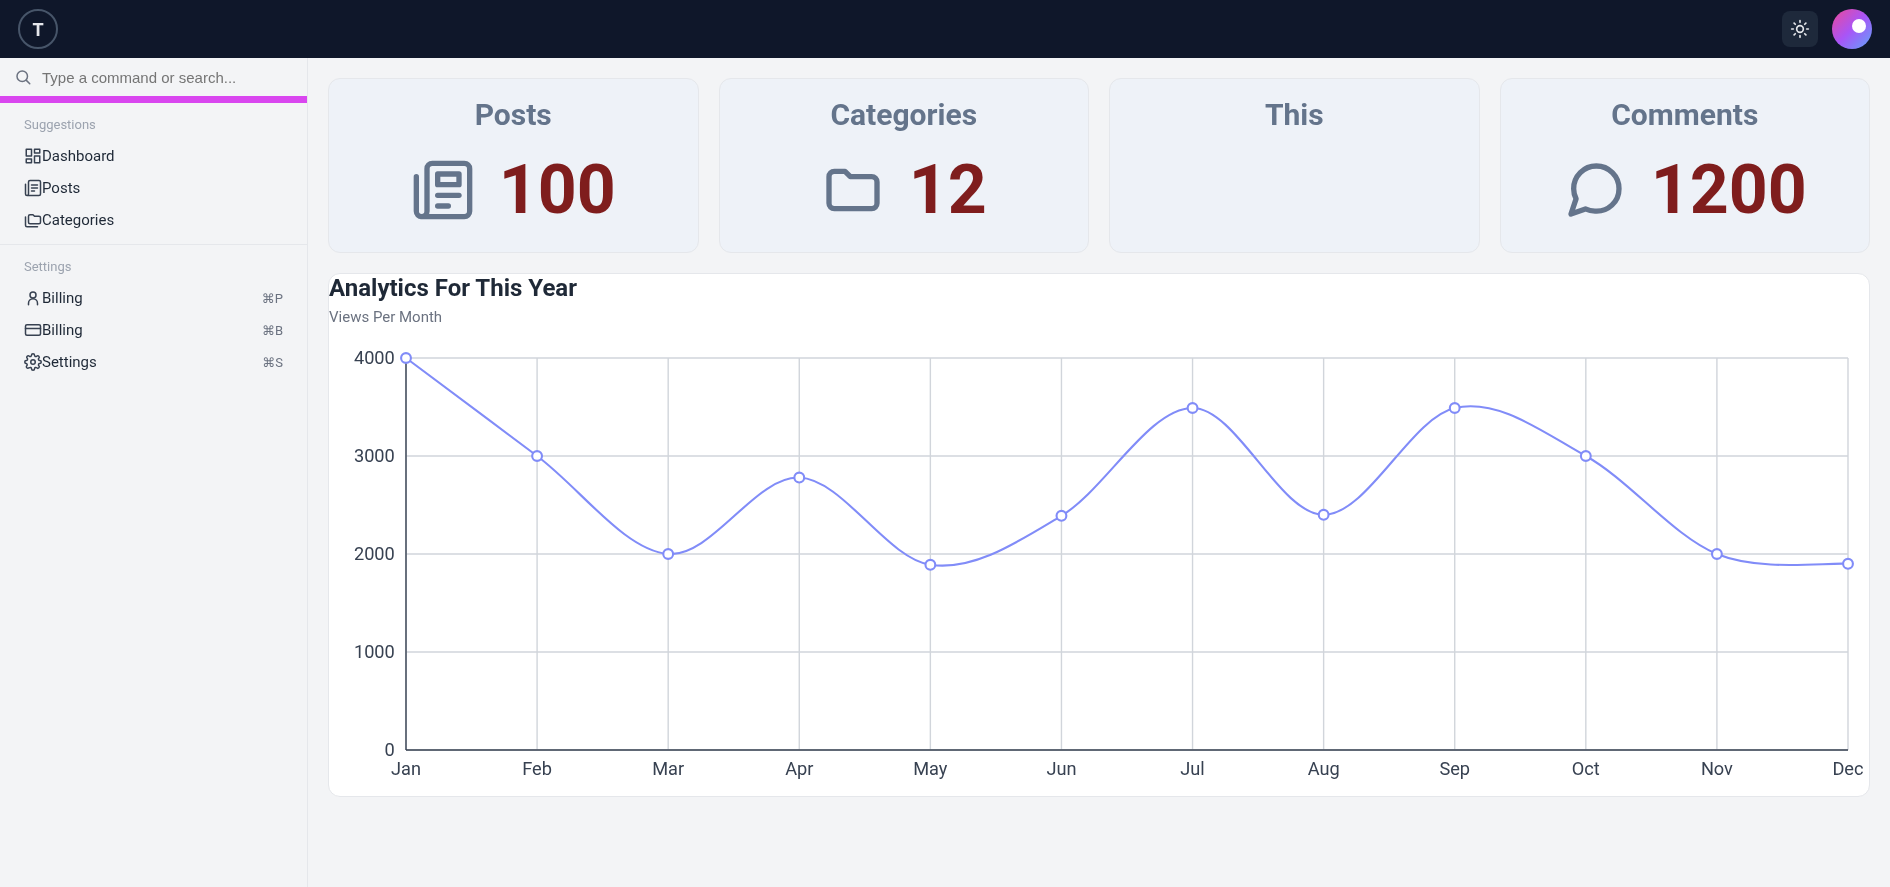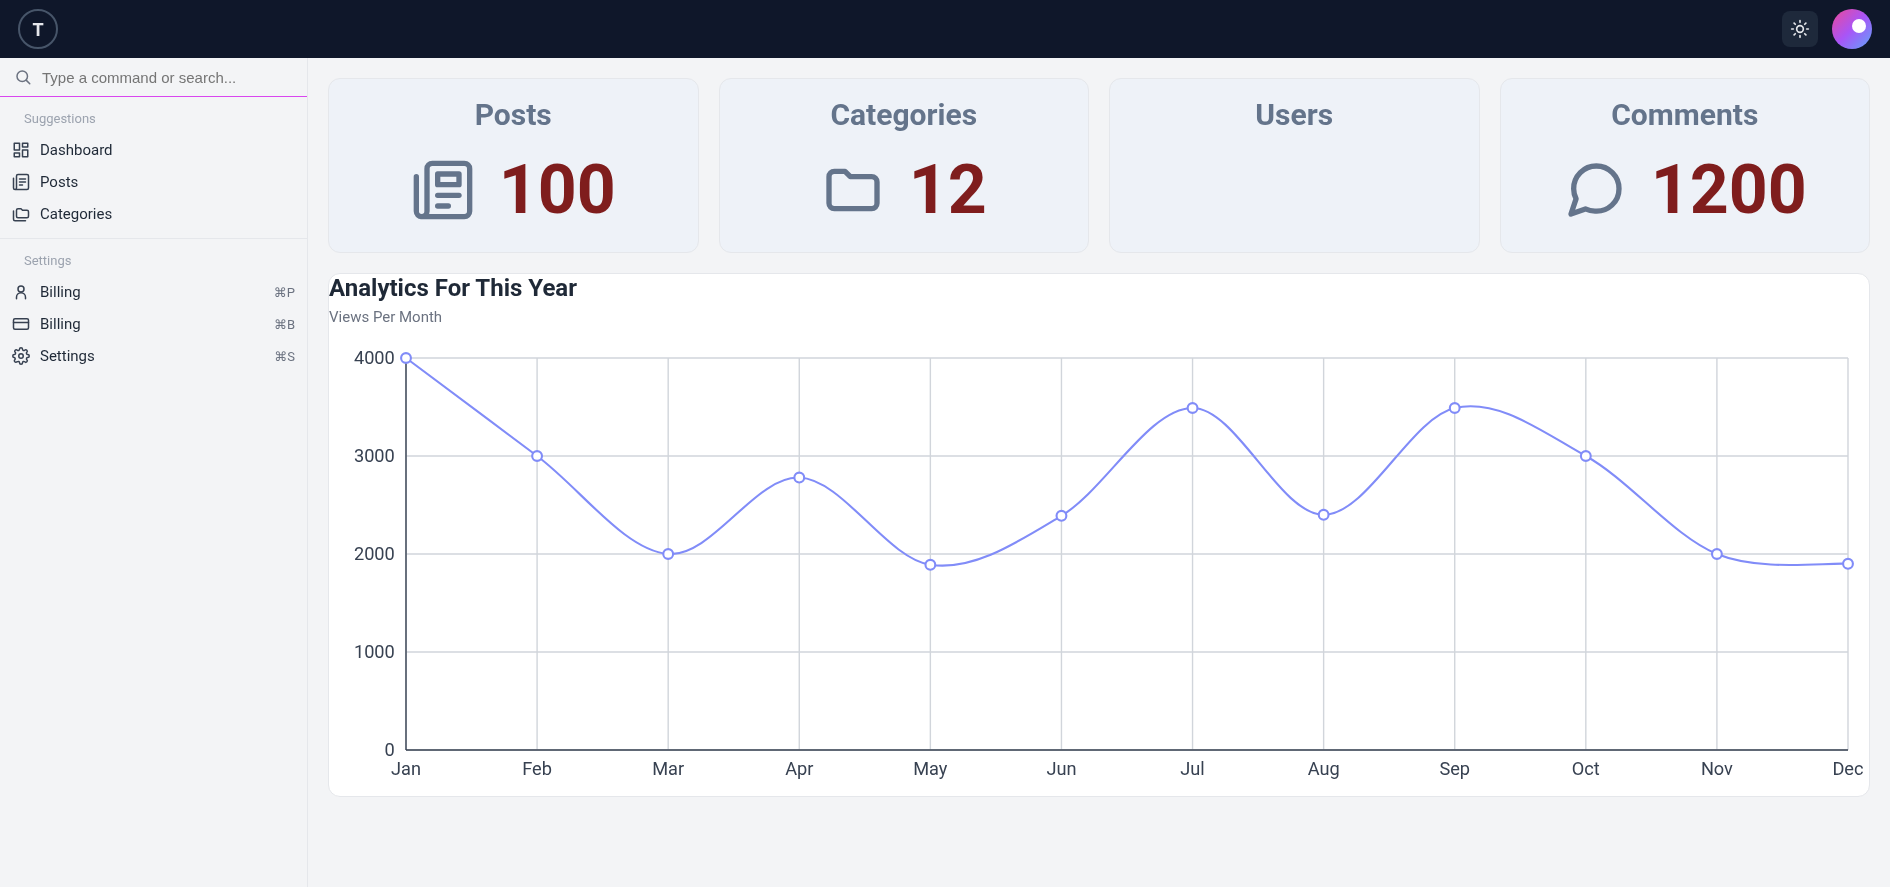--- a/index.html
+++ b/index.html
@@ -59,40 +59,39 @@
       width: 308px;
       background: #f3f4f6;
       border-right: 1px solid #e5e7eb;
       overflow-y: auto;
     }
     .search-row {
       display: flex;
       align-items: center;
       gap: 10px;
       padding: 10px 14px;
-      border-bottom: 1px solid #d946ef;
+      border-bottom: 7px solid #d946ef;
     }
     .search-row input {
       border: none;
       background: transparent;
       font-size: 15px;
       color: #6b7280;
       flex: 1;
       outline: none;
     }
     .section-label {
       padding: 14px 12px 8px 24px;
       color: #9ca3af;
       font-size: 13px;
     }
     .nav-item {
       display: flex;
       align-items: center;
-      gap: 10px;
-      padding: 7px 12px;
+      padding: 7px 24px;
       font-size: 15px;
       color: #1f2937;
       cursor: pointer;
     }
     .nav-item .shortcut {
       margin-left: auto;
       color: #6b7280;
       font-size: 13px;
     }
     .divider { height: 1px; background: #e5e7eb; margin: 8px 0 0 0; }
@@ -284,21 +283,21 @@
           <span class="stat-icon">
             <svg class="ico" width="64" height="64" viewBox="0 0 24 24" fill="none" stroke="currentColor" stroke-width="2" stroke-linecap="round" stroke-linejoin="round">
               <path d="M3 7a2 2 0 0 1 2-2h4l2 2h8a2 2 0 0 1 2 2v8a2 2 0 0 1-2 2H5a2 2 0 0 1-2-2V7z"></path>
             </svg>
           </span>
           <span class="stat-value">12</span>
         </div>
       </div>
 
       <div class="stat-card">
-        <div class="stat-title">Users</div>
+        <div class="stat-title">This</div>
       </div>
 
       <div class="stat-card">
         <div class="stat-title">Comments</div>
         <div class="stat-body">
           <span class="stat-icon">
             <svg class="ico" width="64" height="64" viewBox="0 0 24 24" fill="none" stroke="currentColor" stroke-width="2" stroke-linecap="round" stroke-linejoin="round">
               <path d="M21 11.5a8.38 8.38 0 0 1-9 8.4 8.5 8.5 0 0 1-3.6-.8L3 21l1.9-5.7a8.38 8.38 0 0 1-.9-3.8 8.5 8.5 0 0 1 17 0z"></path>
             </svg>
           </span>

